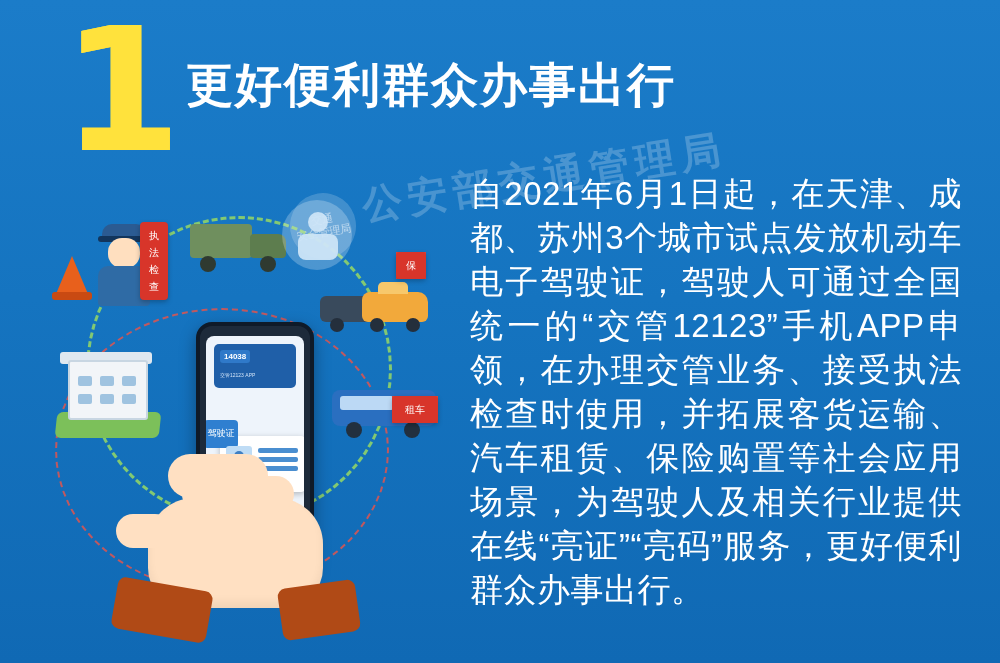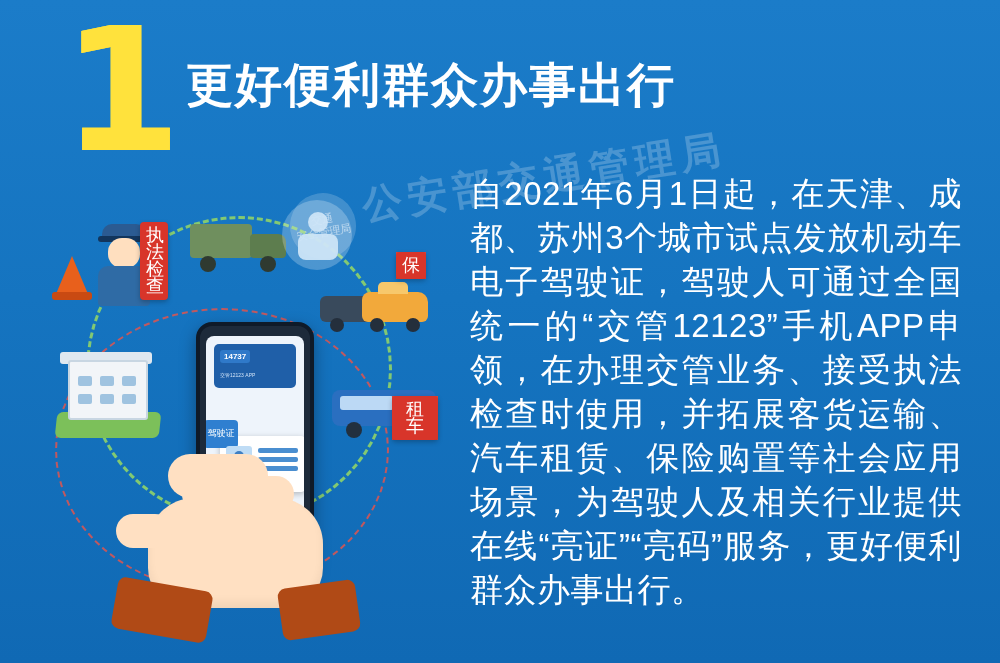--- a/index.html
+++ b/index.html
@@ -128,21 +128,21 @@
   .finger{position:absolute;background:#ffe0c2;border-radius:18px;}
   .f1{left:60px;top:-4px;width:100px;height:44px;border-radius:22px;}
   .f2{left:74px;top:18px;width:112px;height:36px;border-radius:18px;}
   .thumb{left:8px;top:56px;width:56px;height:34px;border-radius:17px;}
   .cuff-l{position:absolute;left:6px;top:126px;width:96px;height:52px;background:#b04a16;border-radius:8px;transform:rotate(10deg);}
   .cuff-r{position:absolute;left:172px;top:126px;width:78px;height:52px;background:#b04a16;border-radius:8px;transform:rotate(-8deg);}
   
   .item{position:absolute;}
   .label-chip{
     background:#d8352a;color:#fff;border-radius:4px;
-    font-size:18px;line-height:17px;padding:5px 6px;text-align:center;
+    font-size:10px;line-height:17px;padding:5px 6px;text-align:center;
     box-shadow:0 2px 5px rgba(0,0,0,.25);
   }
   .police{left:88px;top:30px;width:78px;height:86px;}
   .police .cap{position:absolute;left:14px;top:4px;width:44px;height:16px;background:#2b5b92;border-radius:10px 10px 2px 2px;}
   .police .cap:after{content:"";position:absolute;left:-4px;top:12px;width:52px;height:6px;background:#12355c;border-radius:3px;}
   .police .face{position:absolute;left:20px;top:18px;width:32px;height:30px;background:#ffdfbf;border-radius:14px;}
   .police .torso{position:absolute;left:10px;top:46px;width:52px;height:40px;background:#2f6ba5;border-radius:10px 10px 4px 4px;}
   .cone{left:52px;top:62px;width:40px;height:48px;}
   .cone .c{position:absolute;left:4px;top:4px;width:0;height:0;border-left:16px solid transparent;border-right:16px solid transparent;border-bottom:38px solid #e8601c;}
   .cone .base{position:absolute;left:0;top:40px;width:40px;height:8px;background:#c94a12;border-radius:3px;}
@@ -251,21 +251,21 @@
         <div class="w w1"></div>
         <div class="w w2"></div>
     </div>
     <div class="item zuche-chip">
       <div class="label-chip">租车</div>
     </div>
 
     <div class="phone">
       <div class="phone-screen">
         <div class="app-card">
-          <div class="logo">14737</div>
+          <div class="logo">14038</div>
           <div class="sub">交管12123 APP</div>
         </div>
         <div class="lic-card">
           <div class="tag">驾驶证</div>
           <div class="lic-photo">
             <div class="head"></div>
               <div class="body"></div>
           </div>
           <div class="lic-lines">
             <i></i>

